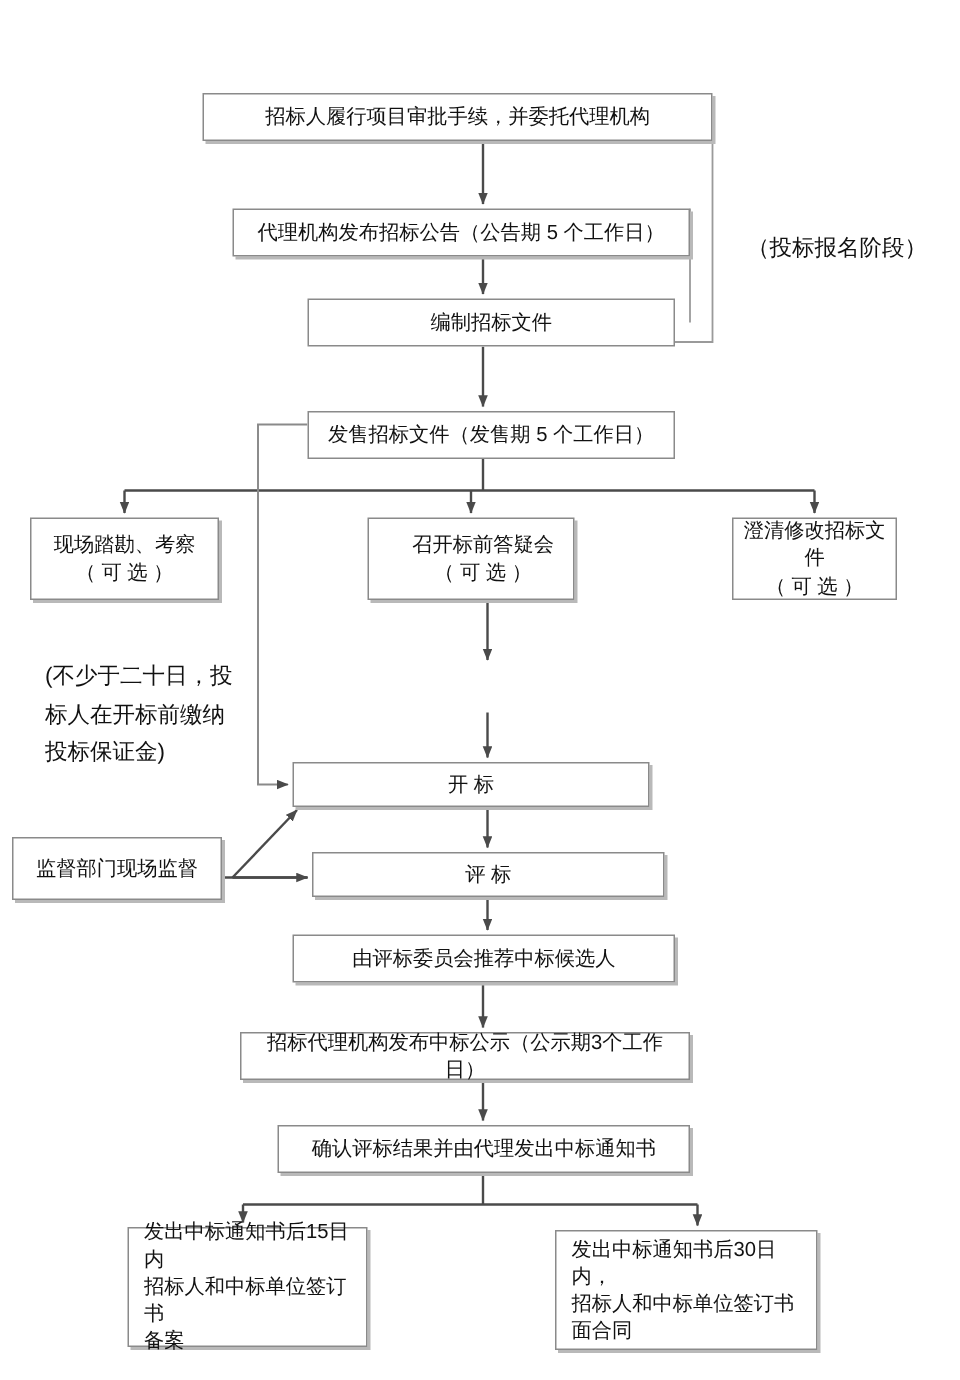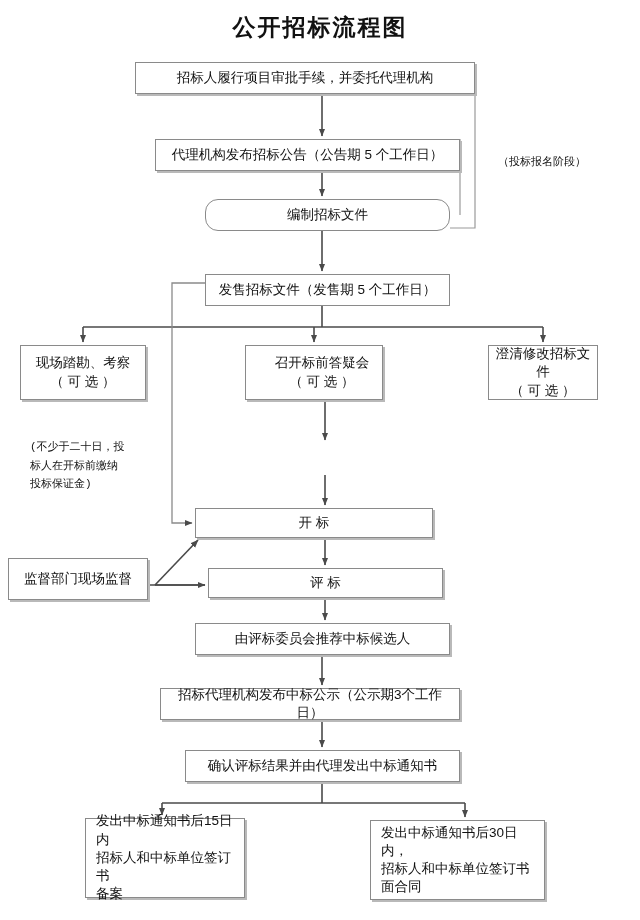--- a/index.html
+++ b/index.html
@@ -51,33 +51,32 @@
     font-family: "Liberation Sans", "DejaVu Sans", sans-serif;
   }
   .node .txt { display: block; width: 100%; white-space: pre-line; }
   .node.shadow {
     box-shadow: 2px 2px 0 0 #b9b9b9;
   }
   .node.leftalign { justify-content: flex-start; text-align: left; }
   .node.leftalign .txt { text-align: left; padding-left: 6px; }
   .note {
     position: absolute;
-    font-size: 11px;
+    font-size: 15px;
     line-height: 1.7;
     color: #111;
     white-space: pre-line;
-    font-family: Liberation Mono, monospace;
+    font-family: Liberation Sans, sans-serif;
   }
 </style>
 </head>
 <body>
 
 <div id="canvas">
 
-  <div class="title">公开招标流程图</div>
 
   <svg id="lines" viewBox="0 0 640 920">
     <defs>
       <marker id="arr" markerWidth="9" markerHeight="9" refX="7.5" refY="3.2" orient="auto" markerUnits="userSpaceOnUse">
         <path d="M0,0 L8,3.2 L0,6.4 z" fill="#4a4a4a"></path>
       </marker>
     </defs>
     <g stroke="#4a4a4a" stroke-width="1.6" fill="none">
 
       <path d="M322,94 L322,136" marker-end="url(#arr)"></path>
@@ -119,21 +118,21 @@
       <path d="M465,803 L465,817" marker-end="url(#arr)"></path>
     </g>
   </svg>
 
   <div class="node shadow" style="left:135px;top:62px;width:340px;height:32px;">
     <span class="txt">招标人履行项目审批手续，并委托代理机构</span>
   </div>
   <div class="node shadow" style="left:155px;top:139px;width:305px;height:32px;">
     <span class="txt">代理机构发布招标公告（公告期 5 个工作日）</span>
   </div>
-  <div class="node" style="left:205px;top:199px;width:245px;height:32px;border-radius:13px;">
+  <div class="node" style="left:205px;top:199px;width:245px;height:32px;">
     <span class="txt">编制招标文件</span>
   </div>
   <div class="node" style="left:205px;top:274px;width:245px;height:32px;">
     <span class="txt">发售招标文件（发售期 5 个工作日）</span>
   </div>
   <div class="node shadow" style="left:20px;top:345px;width:126px;height:55px;">
     <span class="txt">现场踏勘、考察
 （ 可  选 ）</span>
   </div>
   <div class="node shadow" style="left:245px;top:345px;width:138px;height:55px;padding-left:20px;">

